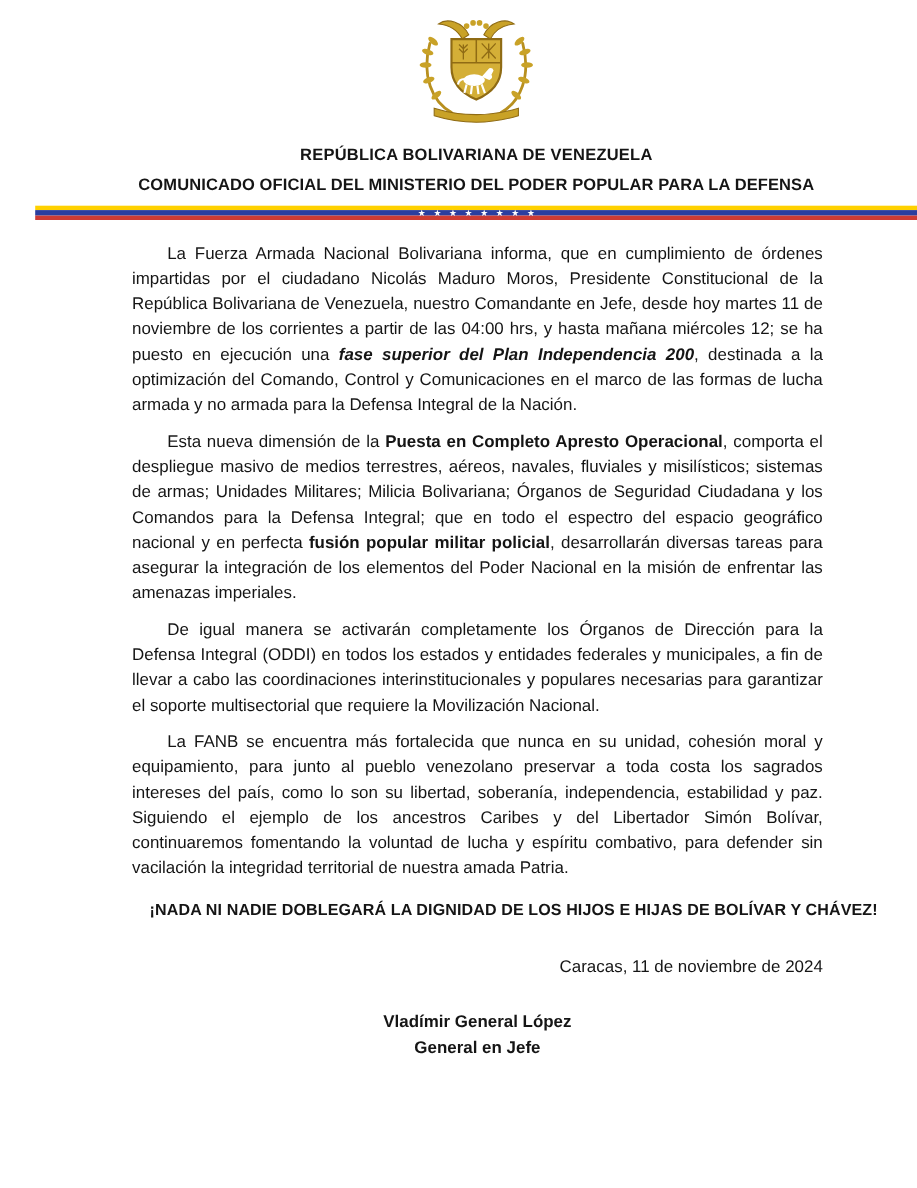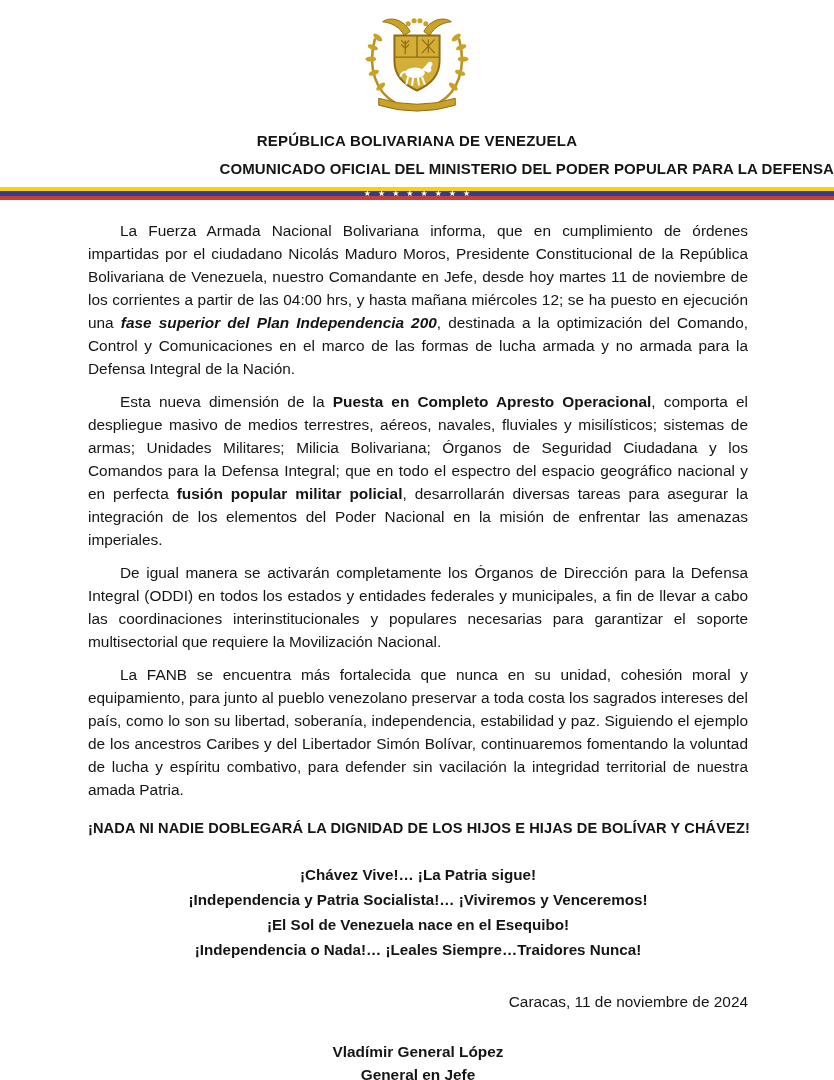--- a/index.html
+++ b/index.html
@@ -6,28 +6,29 @@
   .page {
     width: 834px;
     height: 1080px;
     background: #ffffff;
     font-family: "Liberation Sans", sans-serif;
     color: #151515;
     overflow: hidden;
     box-sizing: border-box;
     margin: 0 auto;
     position: relative;
+    padding-left: 32px;
   }
   .emblem-row { display: flex; justify-content: center; padding-top: 10px; }
   .doc-title {
     text-align: center; font-weight: bold; font-size: 15px;
     margin-top: 16px; letter-spacing: 0.2px;
   }
   .doc-subtitle {
-    text-align: right; font-weight: bold; font-size: 15px;
+    text-align: center; font-weight: bold; font-size: 15px;
     margin-top: 11px; letter-spacing: 0.1px;
   }
   .flagbar {
     margin-top: 10px; height: 13px; width: 100%;
     display: flex; flex-direction: column; position: relative;
   }
   .stripe { flex: 1; }
   .stripe.yellow { background: #FFD100; }
   .stripe.blue   { background: #2B3E9E; }
   .stripe.red    { background: #CE3B33; }
@@ -39,21 +40,21 @@
     pointer-events: none;
   }
   .content {
     padding: 19px 86px 0 88px;
     font-size: 15.4px;
     line-height: 23px;
     text-align: justify;
   }
   .para { margin: 0 0 10px 0; text-indent: 32px; }
   .emphasis {
-    font-weight: bold; font-size: 14.6px; margin: 16px 0 0 0;
+    font-weight: bold; font-size: 14.6px; margin: 16px 0 0 16px;
     text-indent: 0; text-align: left; white-space: nowrap; letter-spacing: 0.1px;
   }
   .slogans {
     text-align: center; font-weight: bold; font-size: 15.2px;
     line-height: 25px; margin-top: 22px;
   }
   .dateline { text-align: right; margin-top: 28px; font-size: 15.4px; }
   .signature {
     text-align: center; font-weight: bold; font-size: 15.4px;
     line-height: 23px; margin-top: 27px;
@@ -126,26 +127,20 @@
   </div>
 
   <div class="content">
     <p class="para"><span>La Fuerza Armada Nacional Bolivariana informa, que en cumplimiento de órdenes impartidas por el ciudadano Nicolás Maduro Moros, Presidente Constitucional de la República Bolivariana de Venezuela, nuestro Comandante en Jefe, desde hoy martes 11 de noviembre de los corrientes a partir de las 04:00 hrs, y hasta mañana miércoles 12; se ha puesto en ejecución una </span><span style="font-weight: bold; font-style: italic;">fase superior del Plan Independencia 200</span><span>, destinada a la optimización del Comando, Control y Comunicaciones en el marco de las formas de lucha armada y no armada para la Defensa Integral de la Nación.</span></p>
     <p class="para"><span>Esta nueva dimensión de la </span><span style="font-weight: bold;">Puesta en Completo Apresto Operacional</span><span>, comporta el despliegue masivo de medios terrestres, aéreos, navales, fluviales y misilísticos; sistemas de armas; Unidades Militares; Milicia Bolivariana; Órganos de Seguridad Ciudadana y los Comandos para la Defensa Integral; que en todo el espectro del espacio geográfico nacional y en perfecta </span><span style="font-weight: bold;">fusión popular militar policial</span><span>, desarrollarán diversas tareas para asegurar la integración de los elementos del Poder Nacional en la misión de enfrentar las amenazas imperiales.</span></p>
     <p class="para"><span>De igual manera se activarán completamente los Órganos de Dirección para la Defensa Integral (ODDI) en todos los estados y entidades federales y municipales, a fin de llevar a cabo las coordinaciones interinstitucionales y populares necesarias para garantizar el soporte multisectorial que requiere la Movilización Nacional.</span></p>
     <p class="para"><span>La FANB se encuentra más fortalecida que nunca en su unidad, cohesión moral y equipamiento, para junto al pueblo venezolano preservar a toda costa los sagrados intereses del país, como lo son su libertad, soberanía, independencia, estabilidad y paz. Siguiendo el ejemplo de los ancestros Caribes y del Libertador Simón Bolívar, continuaremos fomentando la voluntad de lucha y espíritu combativo, para defender sin vacilación la integridad territorial de nuestra amada Patria.</span></p>
 
     <p class="emphasis">¡NADA NI NADIE DOBLEGARÁ LA DIGNIDAD DE LOS HIJOS E HIJAS DE BOLÍVAR Y CHÁVEZ!</p>
 
-    <div class="slogans">
-      <div>¡Chávez Vive!… ¡La Patria sigue!</div>
-      <div>¡Independencia y Patria Socialista!… ¡Viviremos y Venceremos!</div>
-      <div>¡El Sol de Venezuela nace en el Esequibo!</div>
-      <div>¡Independencia o Nada!… ¡Leales Siempre…Traidores Nunca!</div>
-    </div>
 
     <div class="dateline">Caracas, 11 de noviembre de 2024</div>
 
     <div class="signature">
       <div>Vladímir General López</div>
       <div>General en Jefe</div>
     </div>
   </div>
 
 </div>

